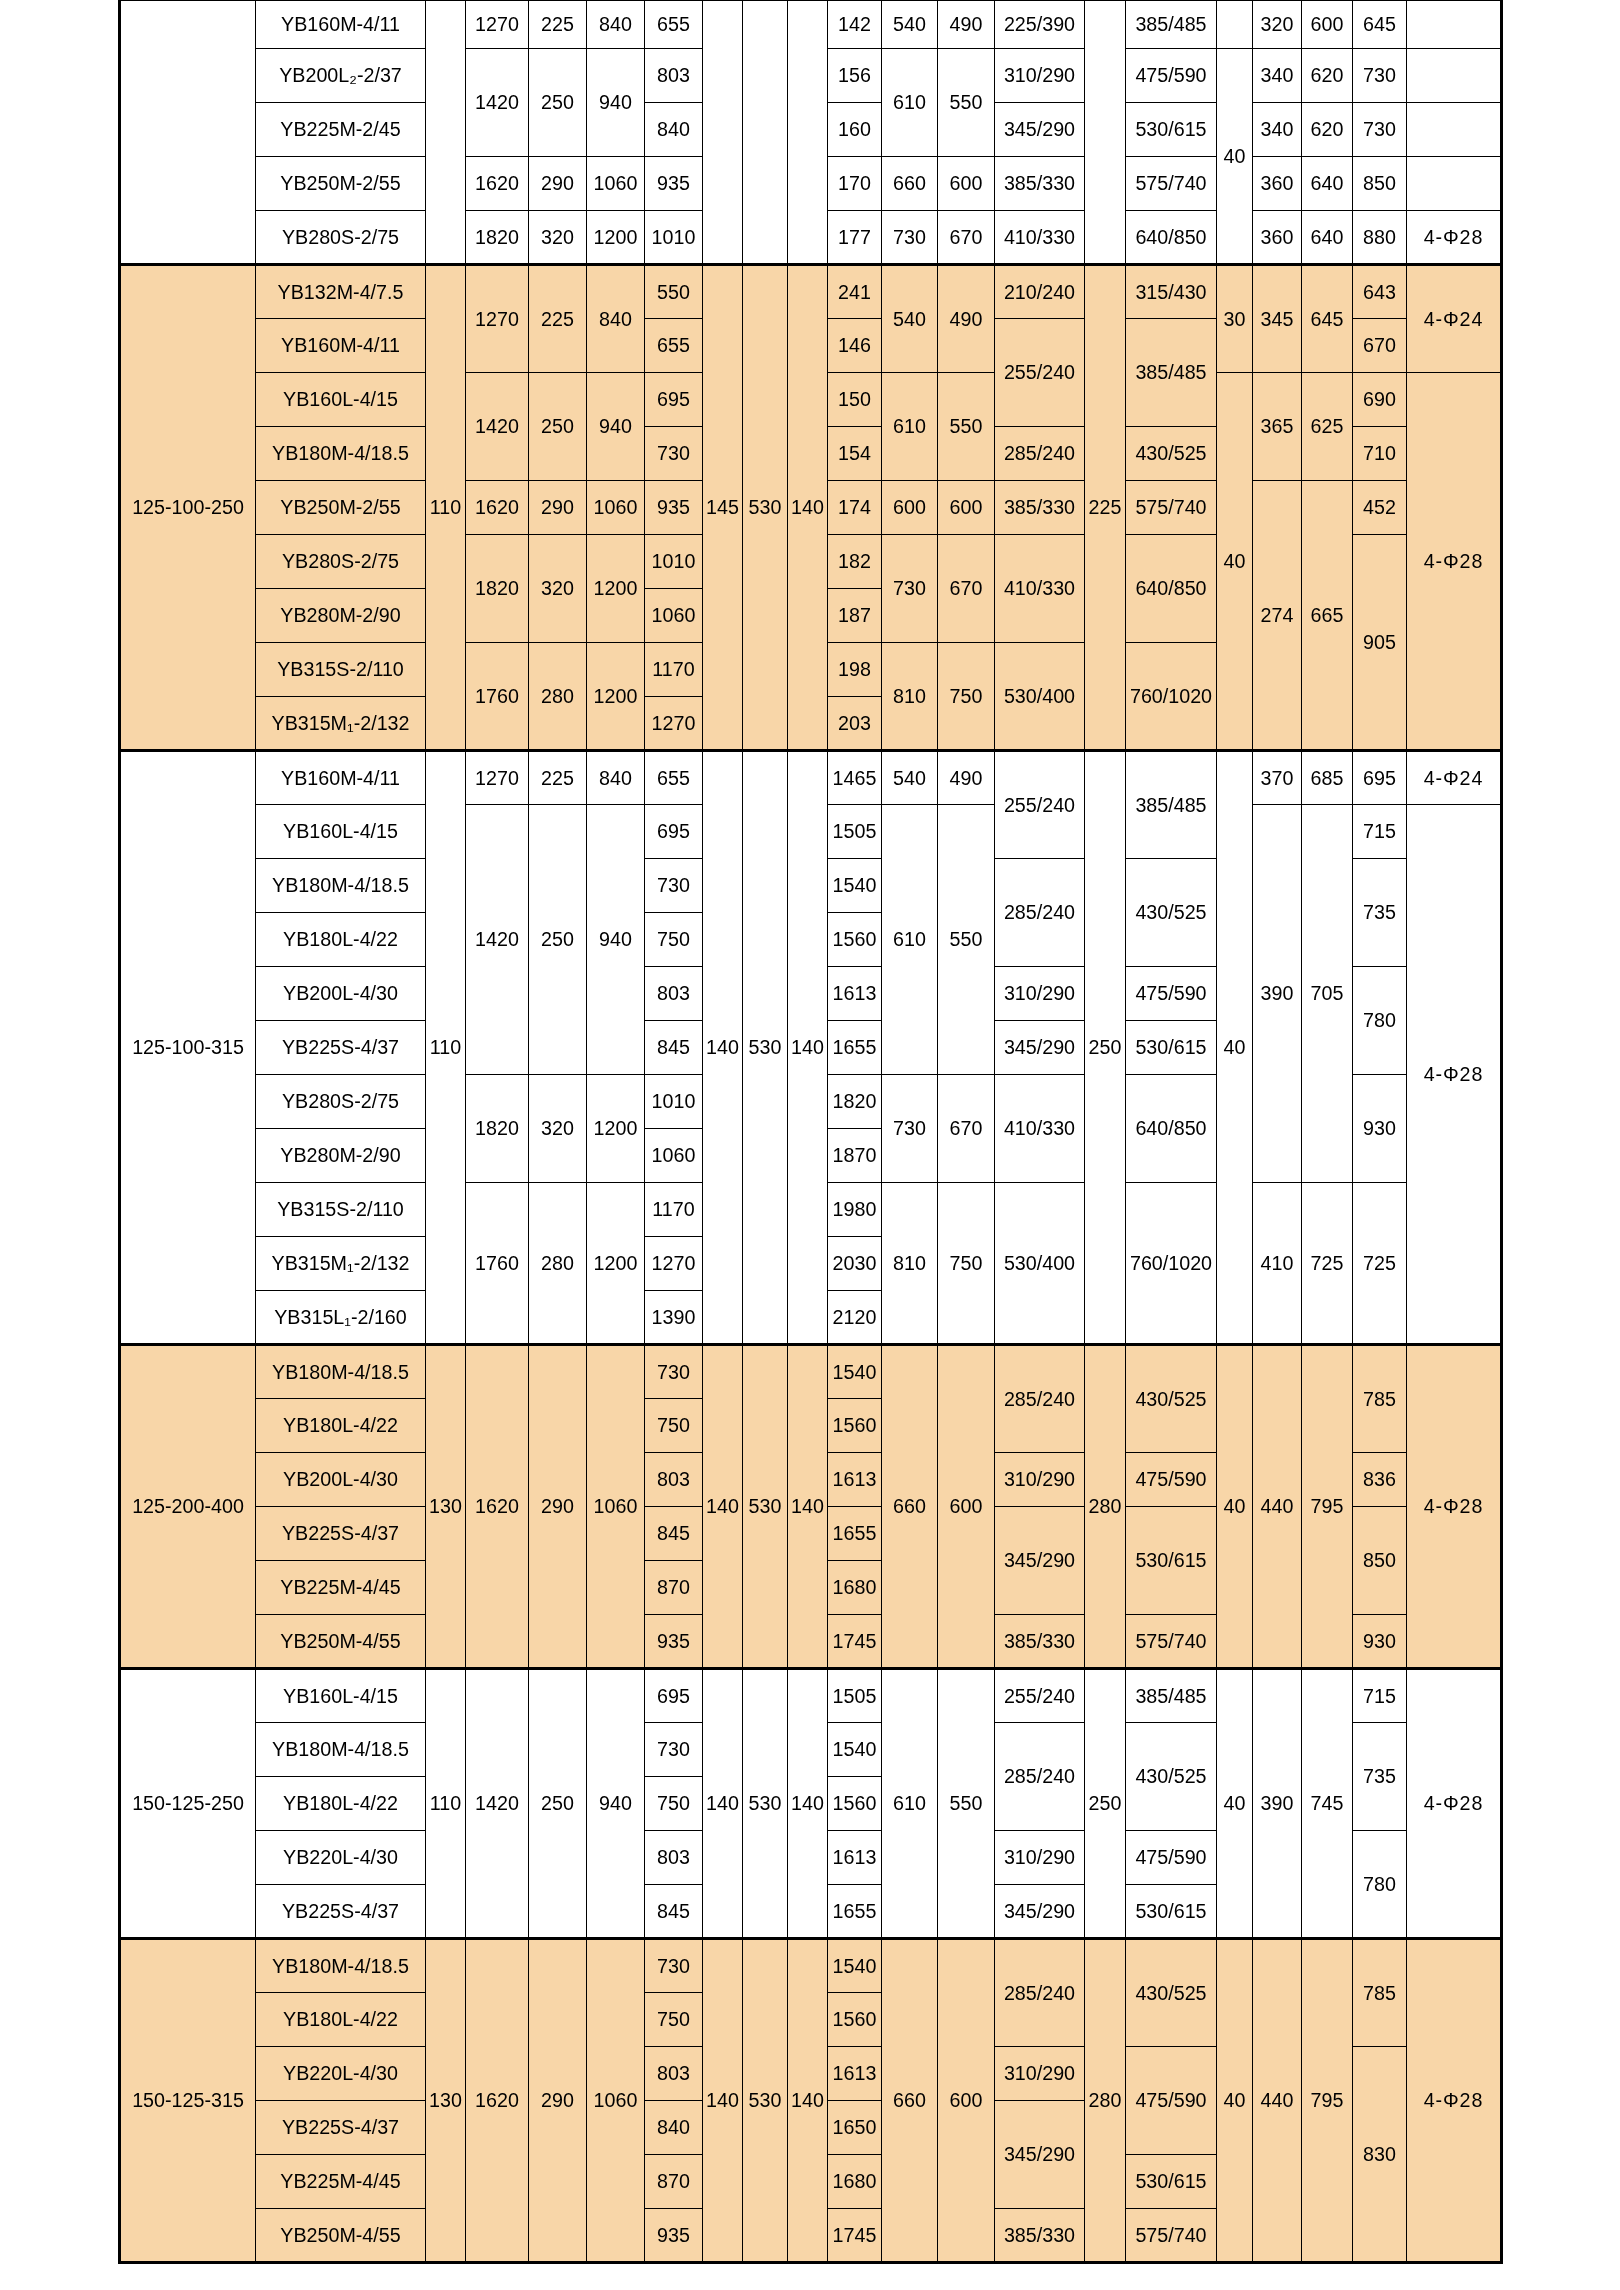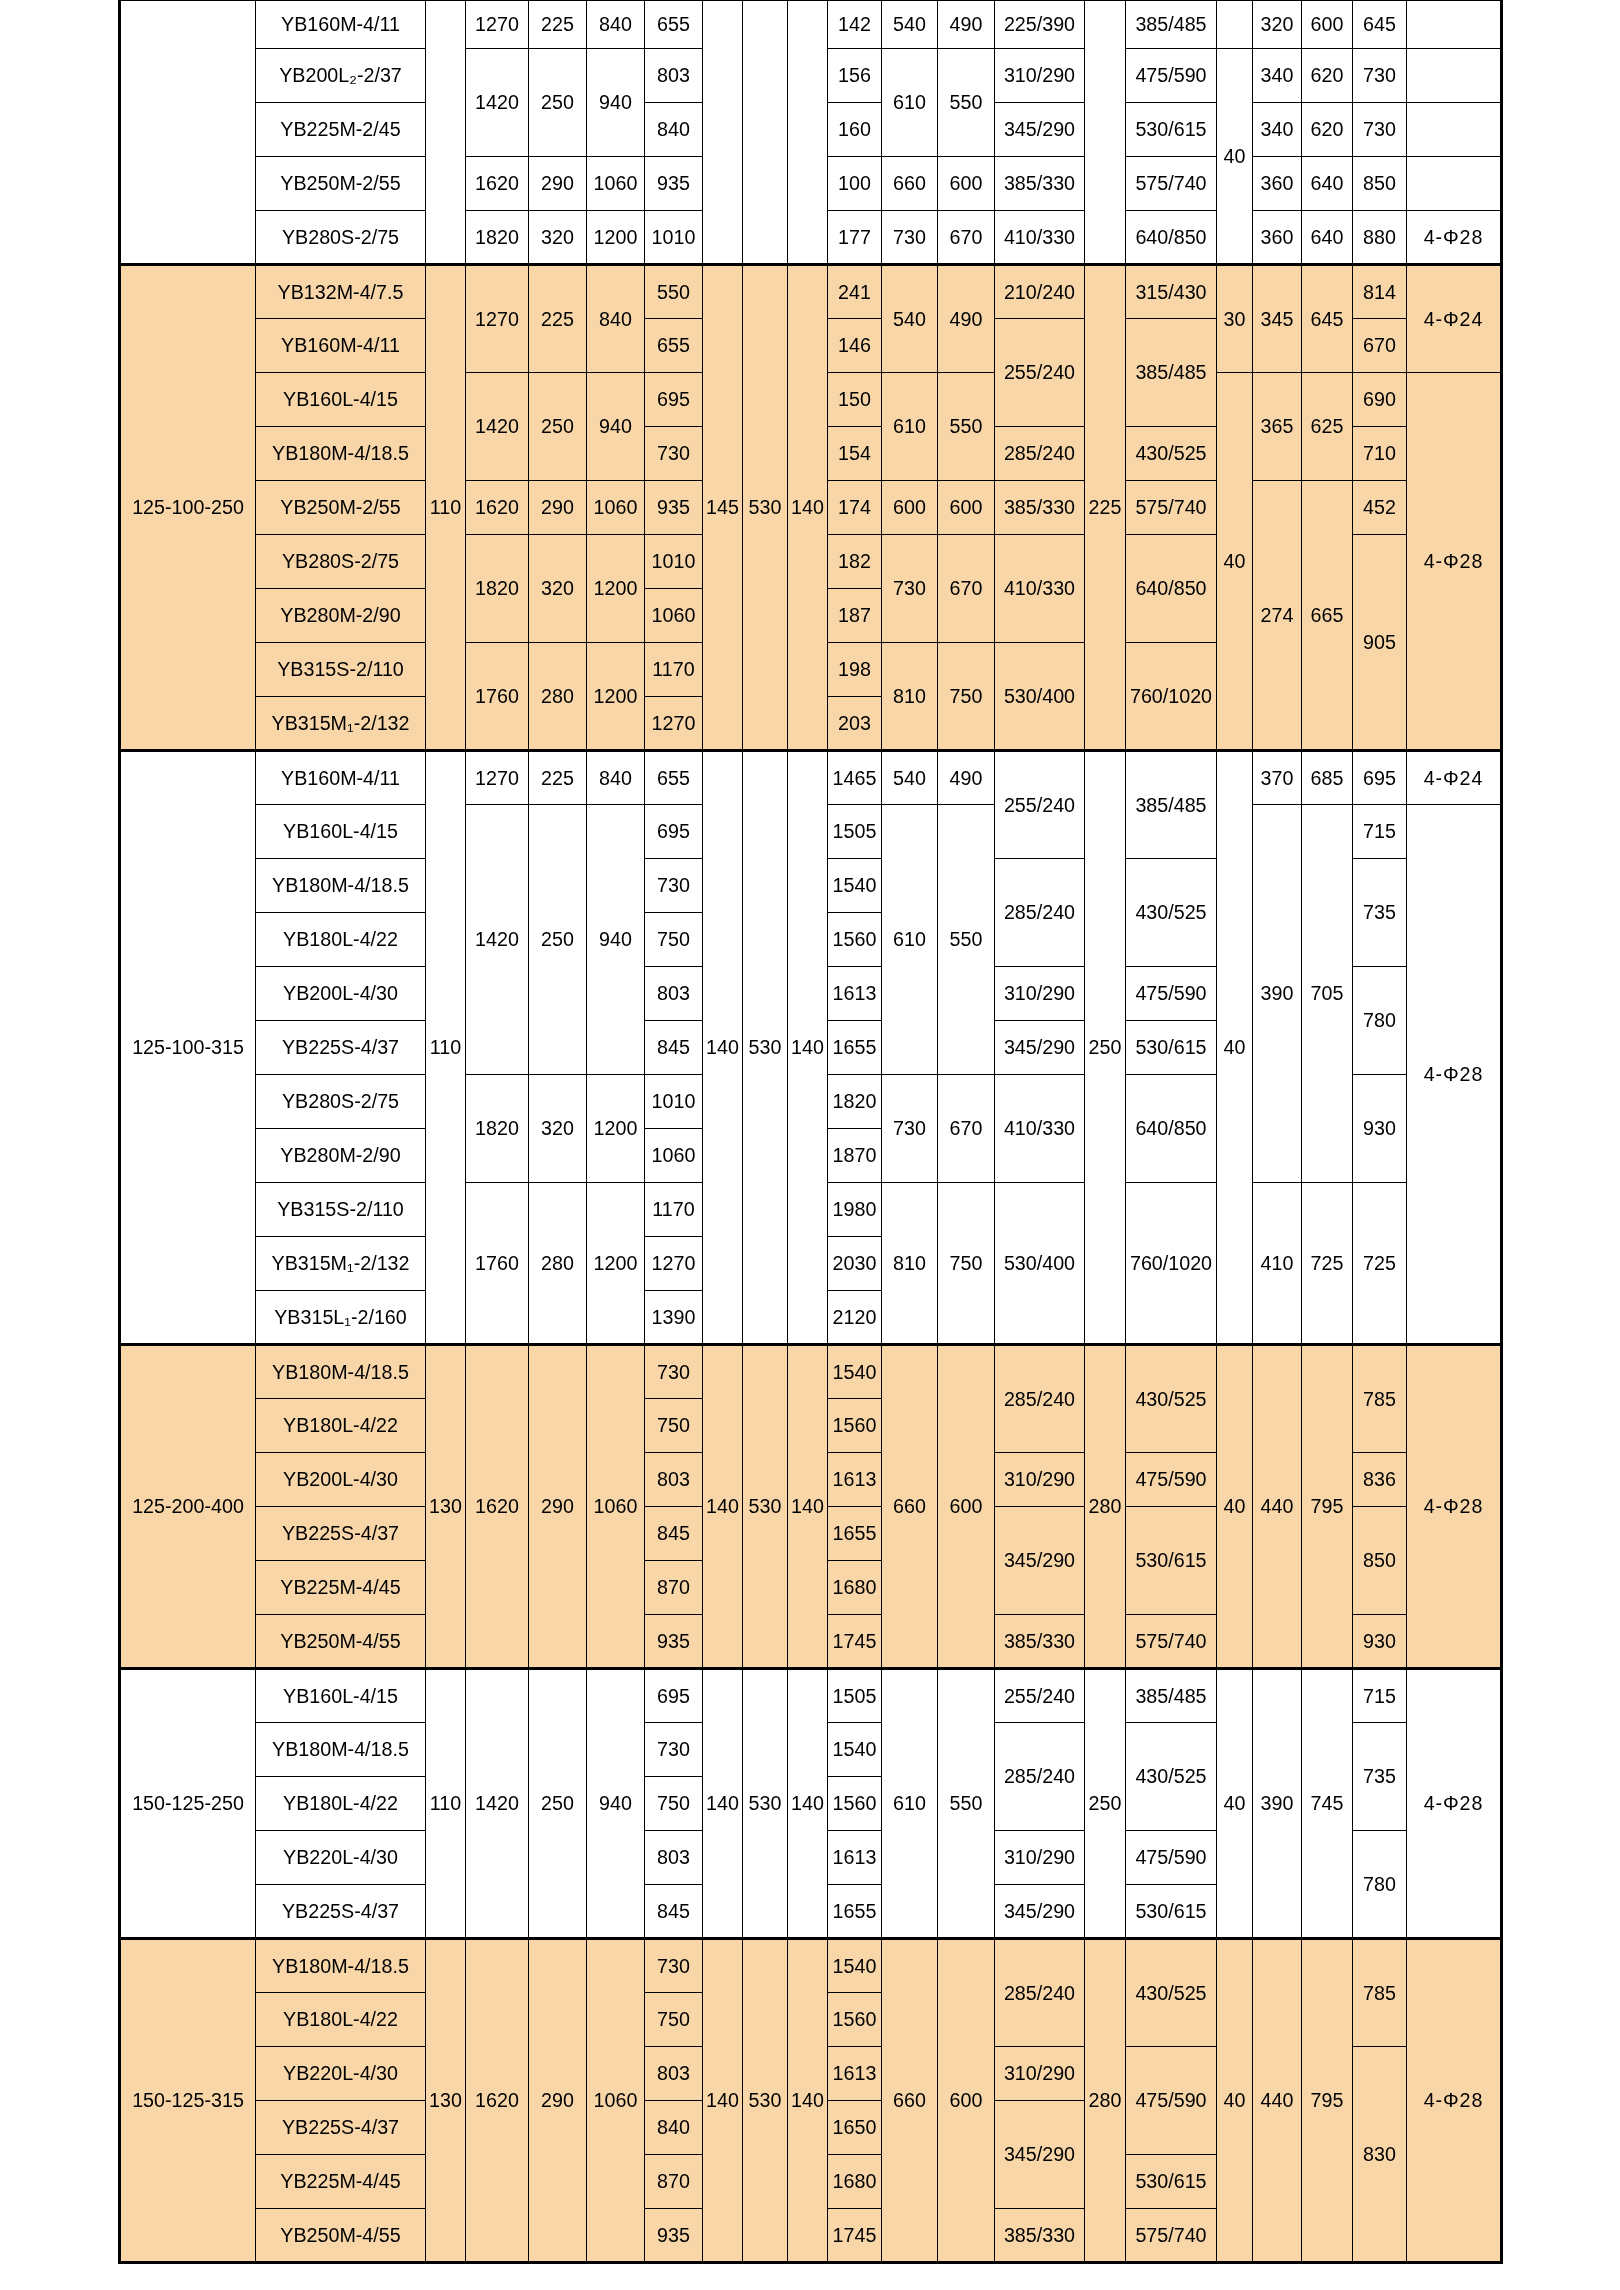--- a/index.html
+++ b/index.html
@@ -112,21 +112,21 @@
           <td data-name="cell-col19">620</td>
           <td data-name="cell-col20">730</td>
           <td data-name="cell-col21"></td>
         </tr>
         <tr data-name="table-row">
           <td data-name="cell-col2">YB250M-2/55</td>
           <td data-name="cell-col4">1620</td>
           <td data-name="cell-col5">290</td>
           <td data-name="cell-col6">1060</td>
           <td data-name="cell-col7">935</td>
-          <td data-name="cell-col11">100</td>
+          <td data-name="cell-col11">170</td>
           <td data-name="cell-col12">660</td>
           <td data-name="cell-col13">600</td>
           <td data-name="cell-col14">385/330</td>
           <td data-name="cell-col16">575/740</td>
           <td data-name="cell-col18">360</td>
           <td data-name="cell-col19">640</td>
           <td data-name="cell-col20">850</td>
           <td data-name="cell-col21"></td>
         </tr>
         <tr data-name="table-row">
@@ -160,21 +160,21 @@
           <td rowspan="9" data-name="cell-col10">140</td>
           <td data-name="cell-col11">241</td>
           <td rowspan="2" data-name="cell-col12">540</td>
           <td rowspan="2" data-name="cell-col13">490</td>
           <td data-name="cell-col14">210/240</td>
           <td rowspan="9" data-name="cell-col15">225</td>
           <td data-name="cell-col16">315/430</td>
           <td rowspan="2" data-name="cell-col17">30</td>
           <td rowspan="2" data-name="cell-col18">345</td>
           <td rowspan="2" data-name="cell-col19">645</td>
-          <td data-name="cell-col20">814</td>
+          <td data-name="cell-col20">643</td>
           <td rowspan="2" data-name="cell-col21">4-Φ24</td>
         </tr>
         <tr data-name="table-row">
           <td data-name="cell-col2">YB160M-4/11</td>
           <td data-name="cell-col7">655</td>
           <td data-name="cell-col11">146</td>
           <td rowspan="2" data-name="cell-col14">255/240</td>
           <td rowspan="2" data-name="cell-col16">385/485</td>
           <td data-name="cell-col20">670</td>
         </tr>

